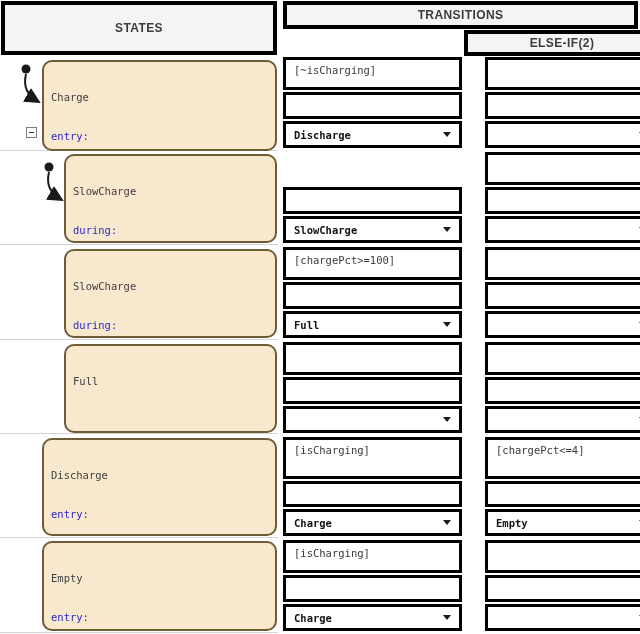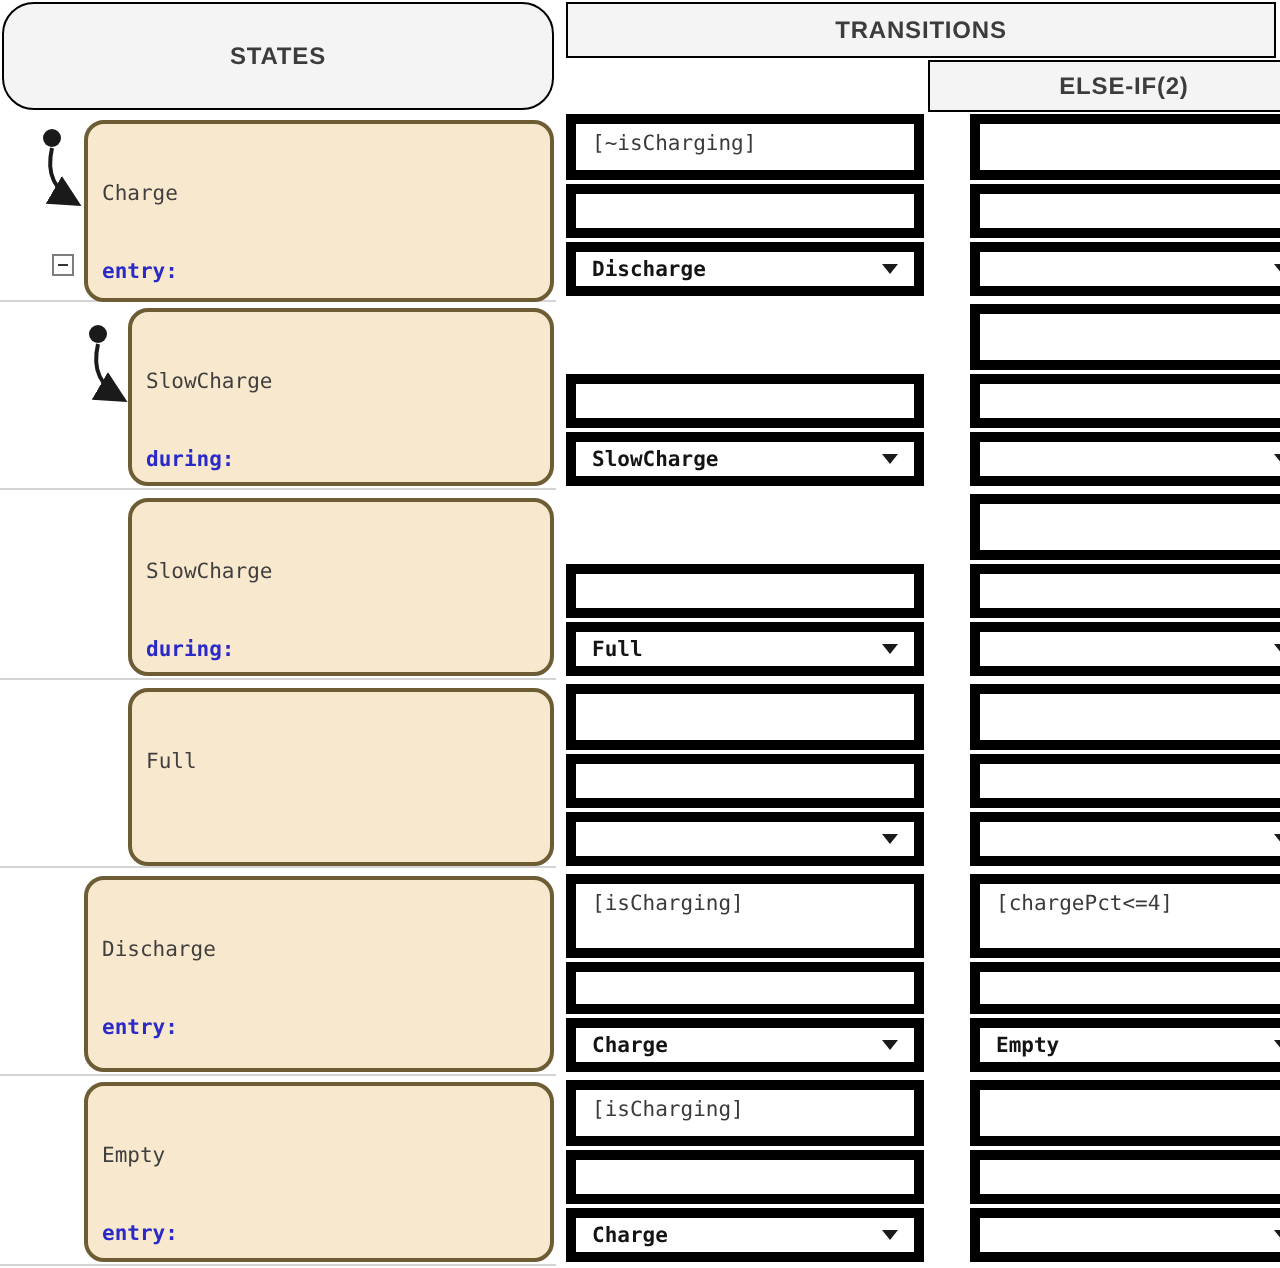--- a/index.html
+++ b/index.html
@@ -3,59 +3,59 @@
 <meta charset="utf-8">
 <style>
   html,body{margin:0;padding:0;background:#ffffff;}
   .screen{
     position:relative;width:640px;height:634px;overflow:hidden;background:#ffffff;
     font-family:"DejaVu Sans Mono","Liberation Mono",monospace;
   }
   
   .hdr{
     position:absolute;display:flex;align-items:center;justify-content:center;
-    background:#f4f4f4;border:1px solid #000000;box-sizing:border-box;
+    background:#f4f4f4;border:4px solid #000000;box-sizing:border-box;
     font-family:"Liberation Sans","DejaVu Sans",sans-serif;
     font-size:12px;font-weight:700;color:#3c3c3c;letter-spacing:0.4px;
   }
-  .states-header{left:1px;top:1px;width:276px;height:54px;border-radius:16px;}
+  .states-header{left:1px;top:1px;width:276px;height:54px;}
   .transitions-header{left:283px;top:1px;width:355px;height:28px;}
   .if-header{left:283px;top:30px;width:179px;height:26px;}
   .elseif-header{left:464px;top:30px;width:196px;height:26px;text-align:center;}
   
   .lrow{position:absolute;left:0;width:278px;border-bottom:1px solid #d4d4d4;box-sizing:border-box;background:transparent;}
   .lr1{top:56px;height:95px}.lr2{top:151px;height:94px}.lr3{top:245px;height:95px}
   .lr4{top:340px;height:94px}.lr5{top:434px;height:104px}.lr6{top:538px;height:95px}
   
   .state-box{
     position:absolute;box-sizing:border-box;background:#f8e8cd;border:2px solid #6d5c34;
     border-radius:10px;padding:3px 6px 0 7px;font-size:10.5px;line-height:13px;color:#3f3f3f;
     white-space:pre;overflow:hidden;z-index:2;
   }
   .sb1{left:42px;top:60px;width:235px;height:91px}
   .sb2{left:64px;top:154px;width:213px;height:89px}
   .sb3{left:64px;top:249px;width:213px;height:89px}
   .sb4{left:64px;top:344px;width:213px;height:89px}
   .sb5{left:42px;top:438px;width:235px;height:98px}
   .sb6{left:42px;top:541px;width:235px;height:90px}
   .state-name{color:#3f3f3f;}
-  .state-keyword{color:#2a2ac8;font-weight:bold;}
+  .state-keyword{color:#2a2ac8;}
   .state-body{color:#3f3f3f;}
   
   .dt-arrow{position:absolute;z-index:3;}
   .arrow1{left:14px;top:62px;}
   .arrow2{left:37px;top:160px;}
   .collapse-box{
     position:absolute;left:26px;top:127px;width:11px;height:11px;box-sizing:border-box;
     border:1px solid #7d7d7d;background:#fdfdfd;display:flex;align-items:center;justify-content:center;z-index:3;
   }
   .collapse-box .minus{width:5px;height:1px;background:#333;}
   
   .cell{
-    position:absolute;box-sizing:border-box;background:#ffffff;border:5px solid #000000;
+    position:absolute;box-sizing:border-box;background:#ffffff;border:3px solid #000000;
     font-size:10.5px;color:#3a3a3a;
   }
   .col-if{left:283px;width:179px;}
   .col-elseif{left:485px;width:173px;}
   .cond{padding:4px 8px;white-space:pre;}
   .act{padding:3px 8px;white-space:pre;}
   .dest{
     display:flex;align-items:center;justify-content:space-between;padding:0 8px;
     font-weight:700;color:#141414;
   }
@@ -155,20 +155,21 @@
   <div class="cell act col-elseif s2a"></div>
   <div class="cell dest col-if s2d">
     <span>SlowCharge</span>
     <span class="tri"></span>
   </div>
   <div class="cell dest col-elseif s2d">
     <span></span>
     <span class="tri"></span>
   </div>
 
+  <div class="cell cond col-if s3c">[chargePct&gt;=100]</div>
   <div class="cell cond col-elseif s3c"></div>
   <div class="cell act col-if s3a"></div>
   <div class="cell act col-elseif s3a"></div>
   <div class="cell dest col-if s3d">
     <span>Full</span>
     <span class="tri"></span>
   </div>
   <div class="cell dest col-elseif s3d">
     <span></span>
     <span class="tri"></span>

